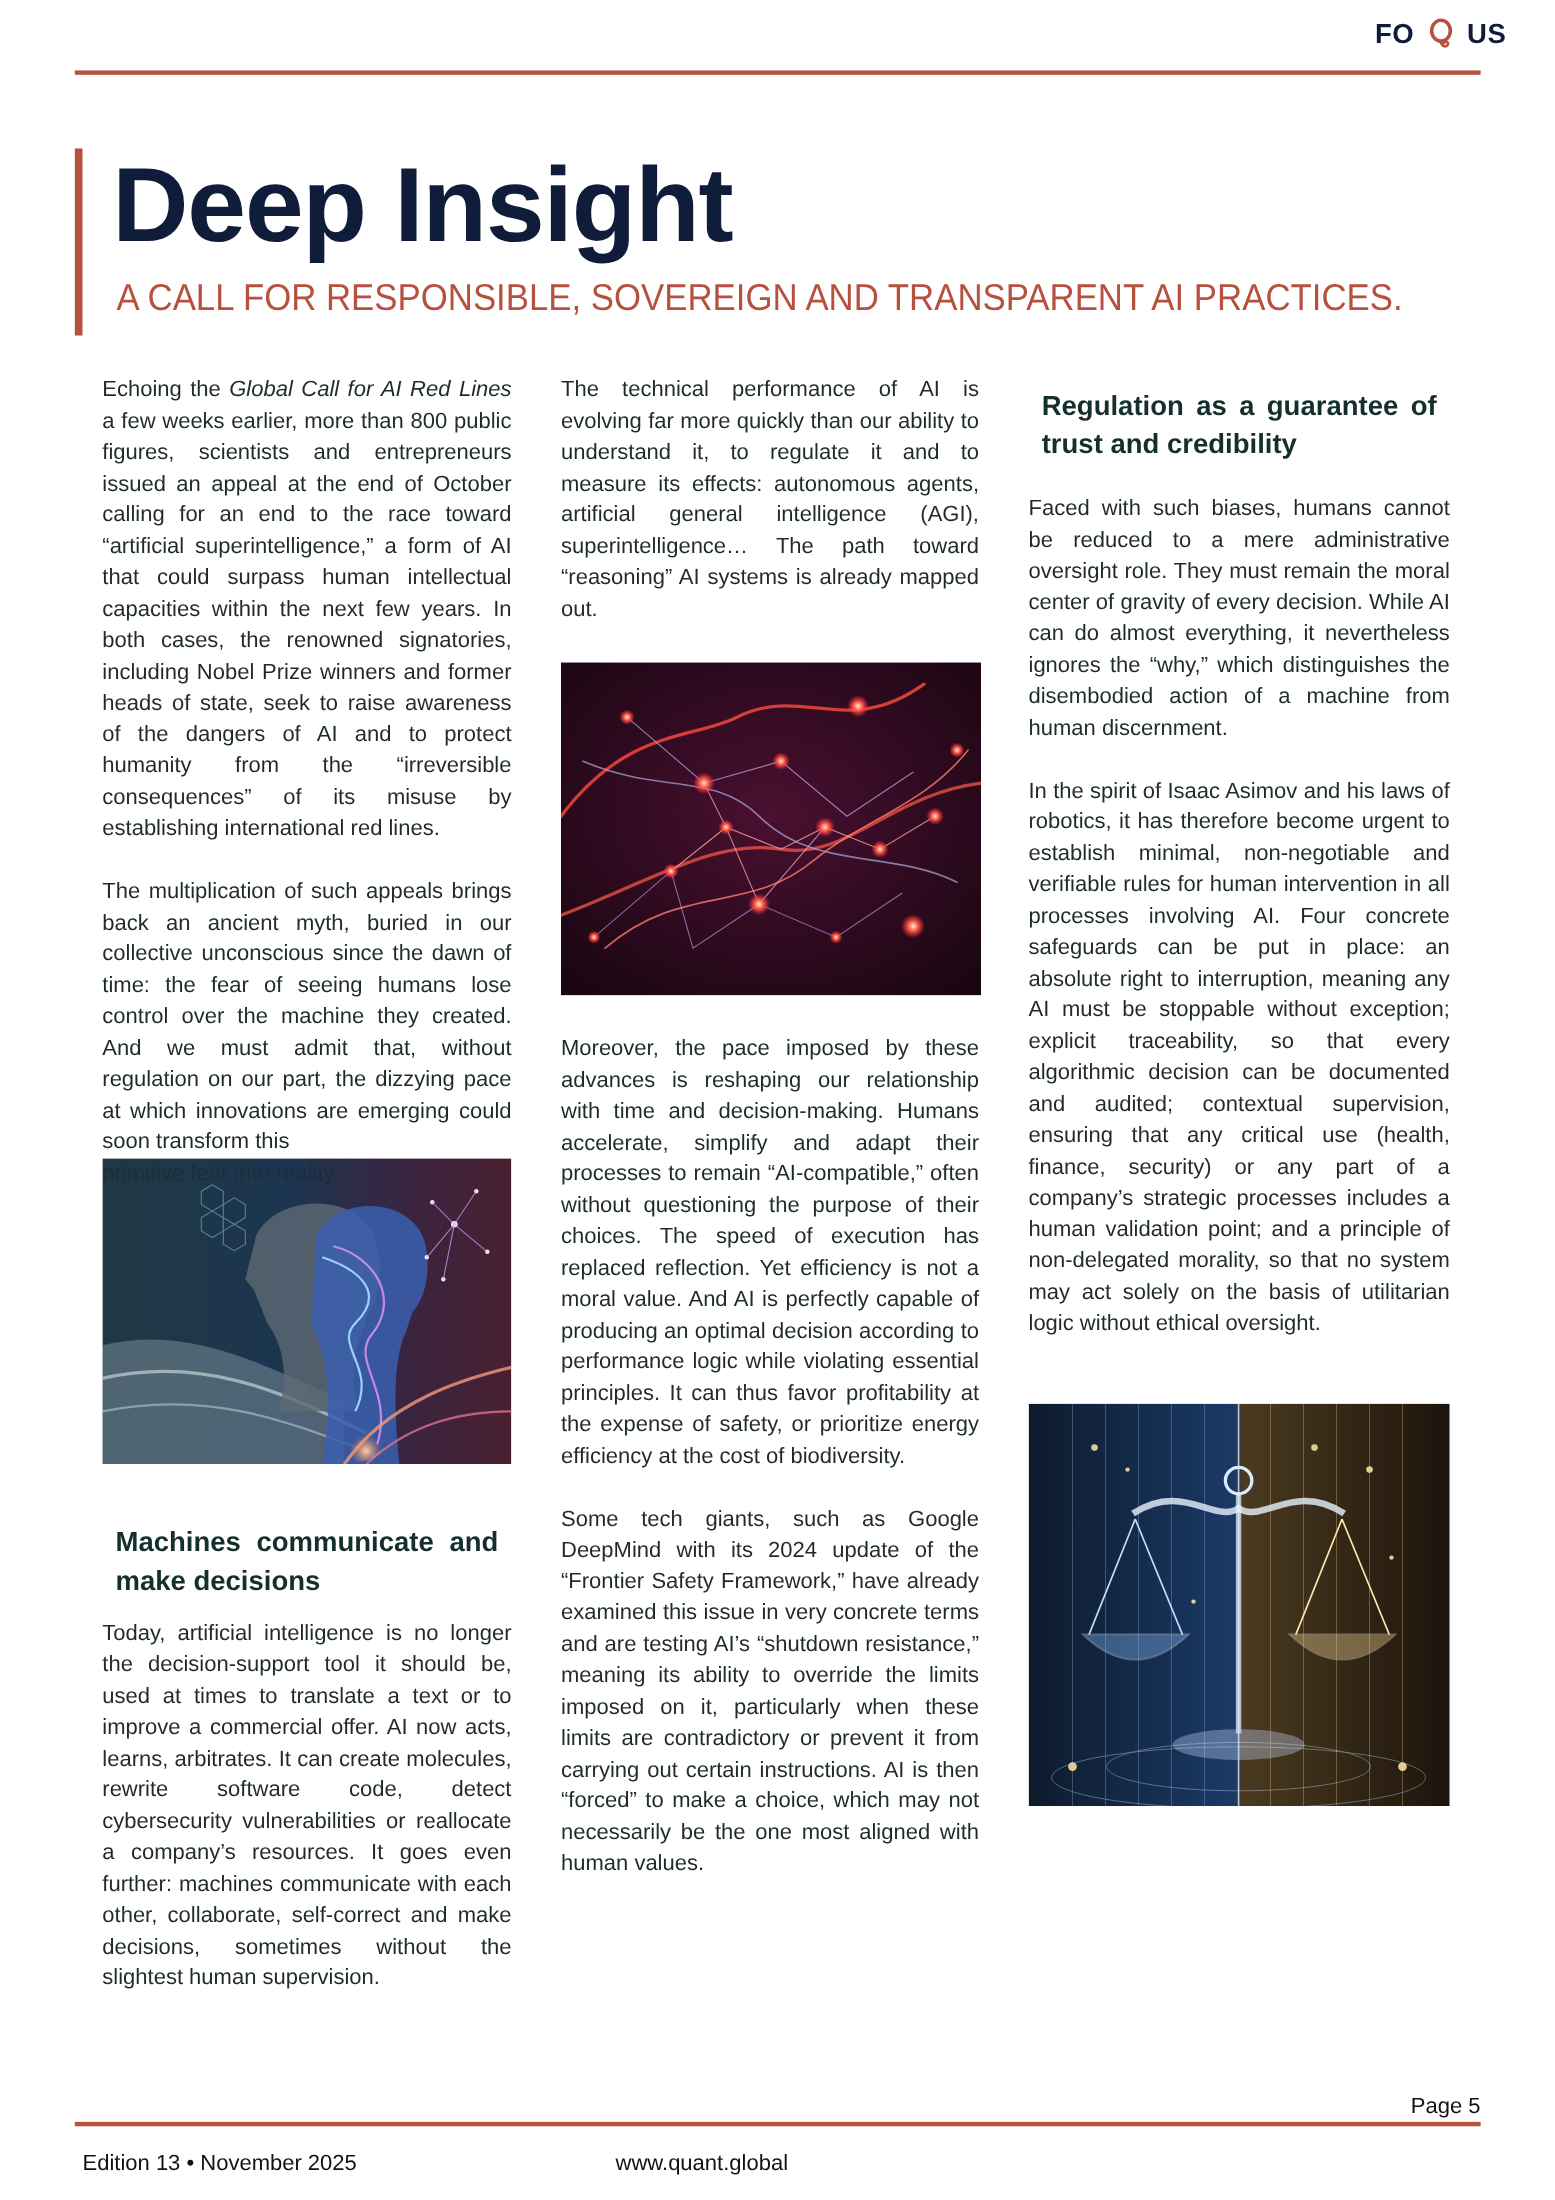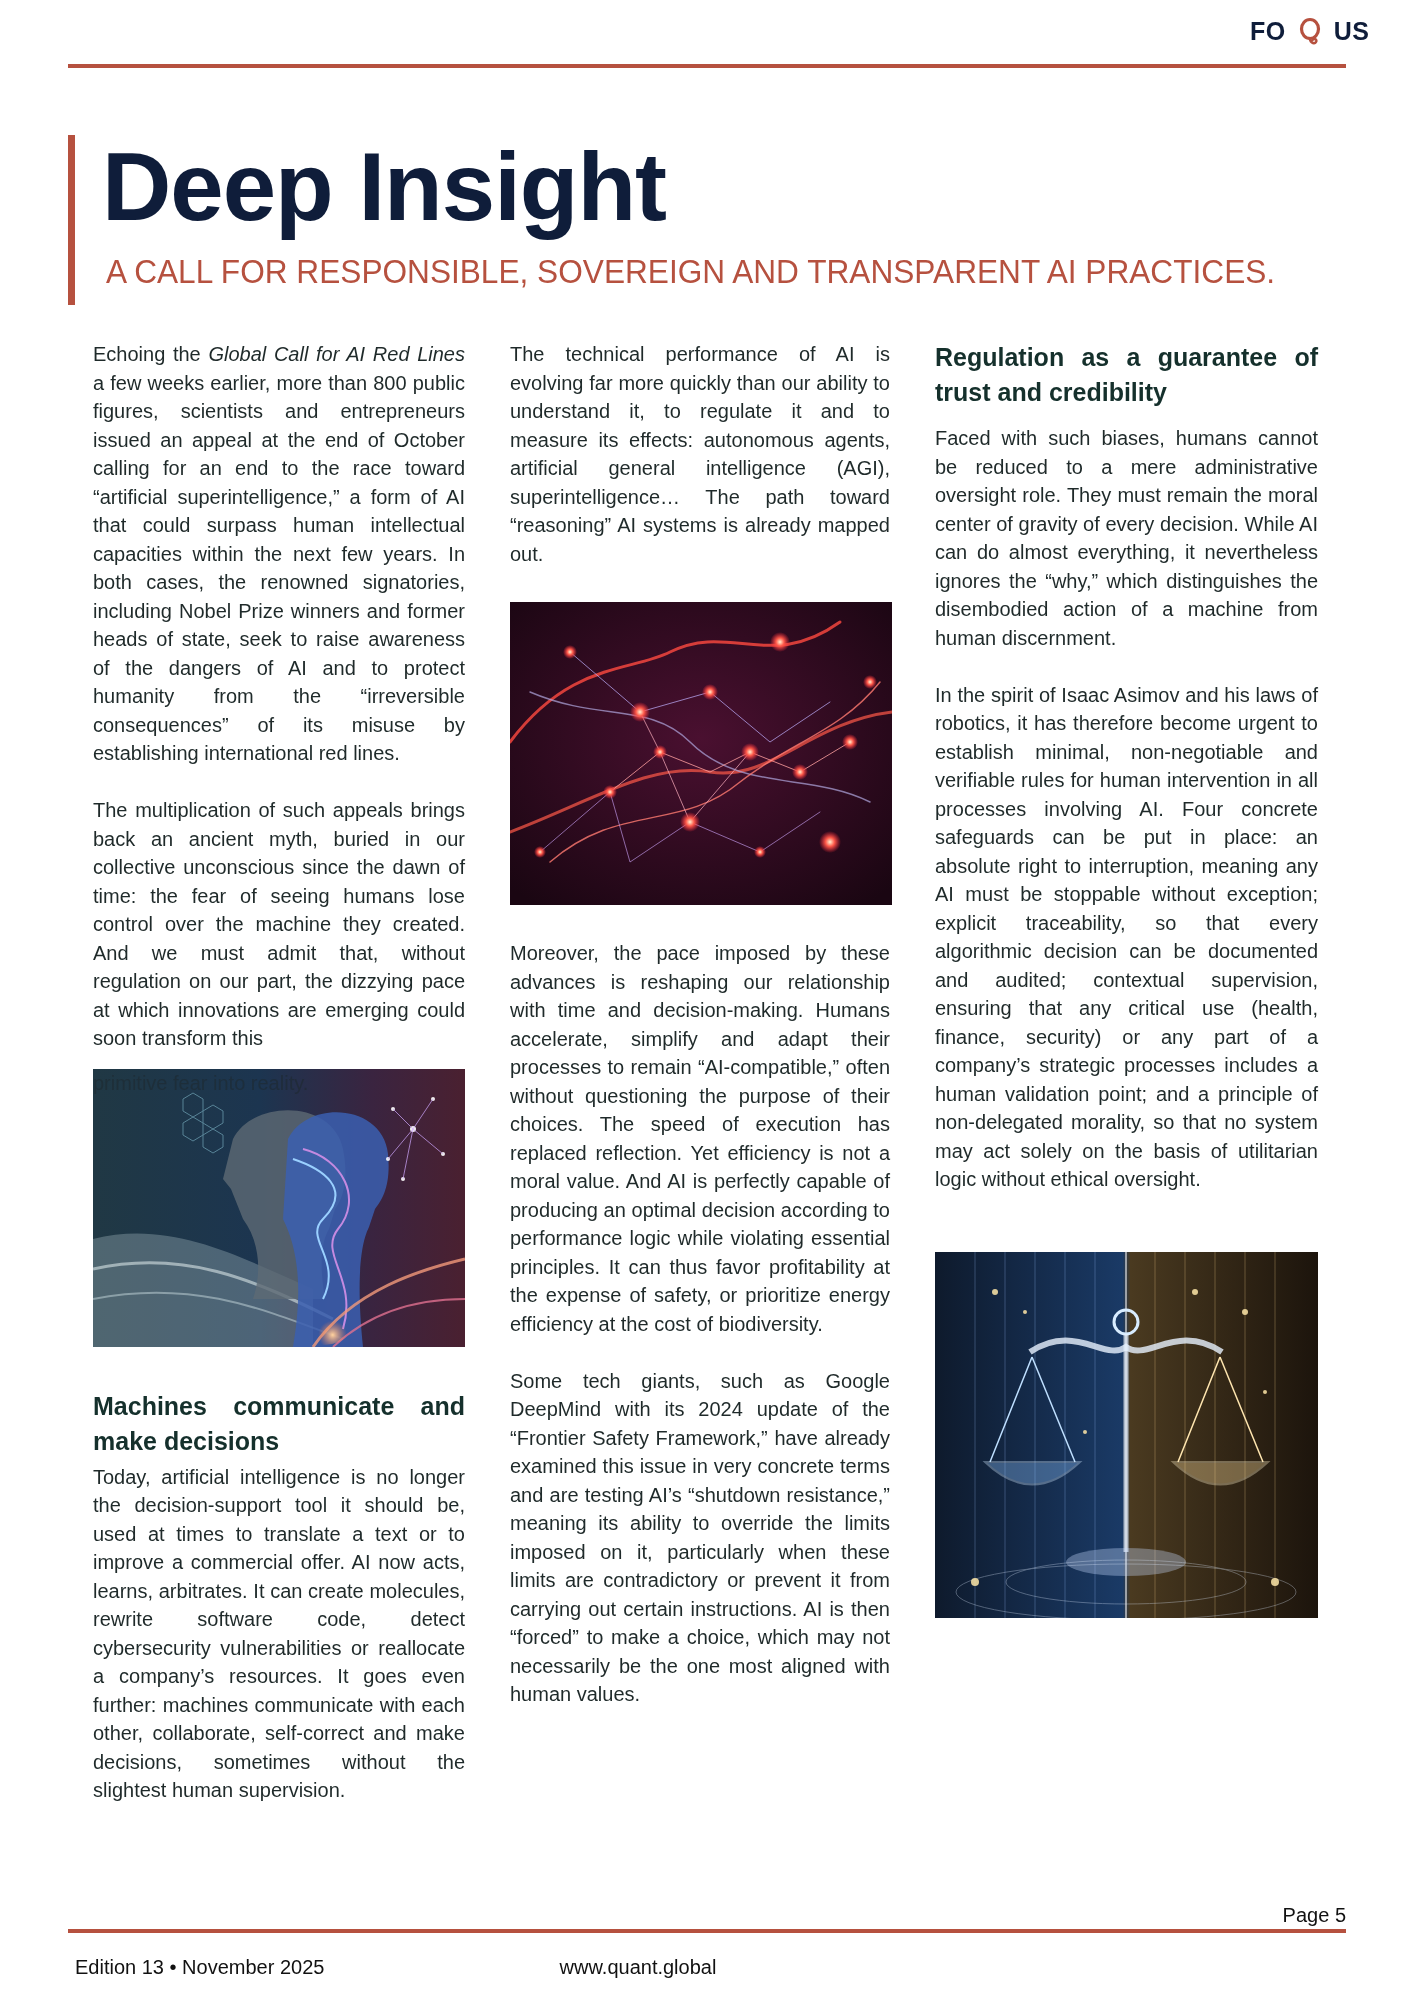--- a/index.html
+++ b/index.html
@@ -21,27 +21,27 @@
   .subtitle { left: 106px; top: 250px; font-size: 34px; color: #b6513f; line-height: 42px;
               margin: 0; letter-spacing: 0px; transform: scaleX(0.93); transform-origin: left; white-space: nowrap; }
 
   
   .col { position: absolute; top: 340px; font-size: 20px; line-height: 28.5px; color: #1f2a2a; }
   .col p { margin: 0; text-align: justify; }
   .col .gap { height: 28.5px; }
   .col1 { left: 93px; width: 372px; }
   .col2 { left: 510px; width: 380px; }
   .col3 { left: 935px; width: 383px; }
-  .col h2 { font-size: 25px; font-weight: 700; line-height: 35px; margin: 0; text-align: justify;
+  .col h2 { font-size: 25px; font-weight: 700; line-height: 35px; margin: 12px; text-align: justify;
             text-align-last: left; color: #15302c; }
 
   .img { display: block; position: relative; overflow: hidden; }
   .img svg { display: block; width: 100%; height: 100%; }
 
-  .img1 { width: 372px; height: 278px; margin-top: 16px; }
+  .img1 { width: 372px; height: 278px; margin-top: 0px; }
   .img2 { width: 382px; height: 303px; margin: 34px 0 34px 0; }
   .img3 { width: 383px; height: 366px; margin-top: 30px; }
 
   .under-text { position: absolute; left: 0; top: 0; color: rgba(30,40,45,0.55); font-size: 20px; line-height: 28px; z-index: 2; }
 
   
   .rule-bottom { left: 68px; top: 1929px; width: 1278px; height: 4px; background: #b6513f; }
   .footer-left { left: 75px; top: 1956px; font-size: 20px; color: #111; }
   .footer-center { left: 0; width: 1276px; text-align: center; top: 1956px; font-size: 20px; color: #111; }
   .footer-right { right: 68px; top: 1904px; font-size: 20px; color: #111; }

